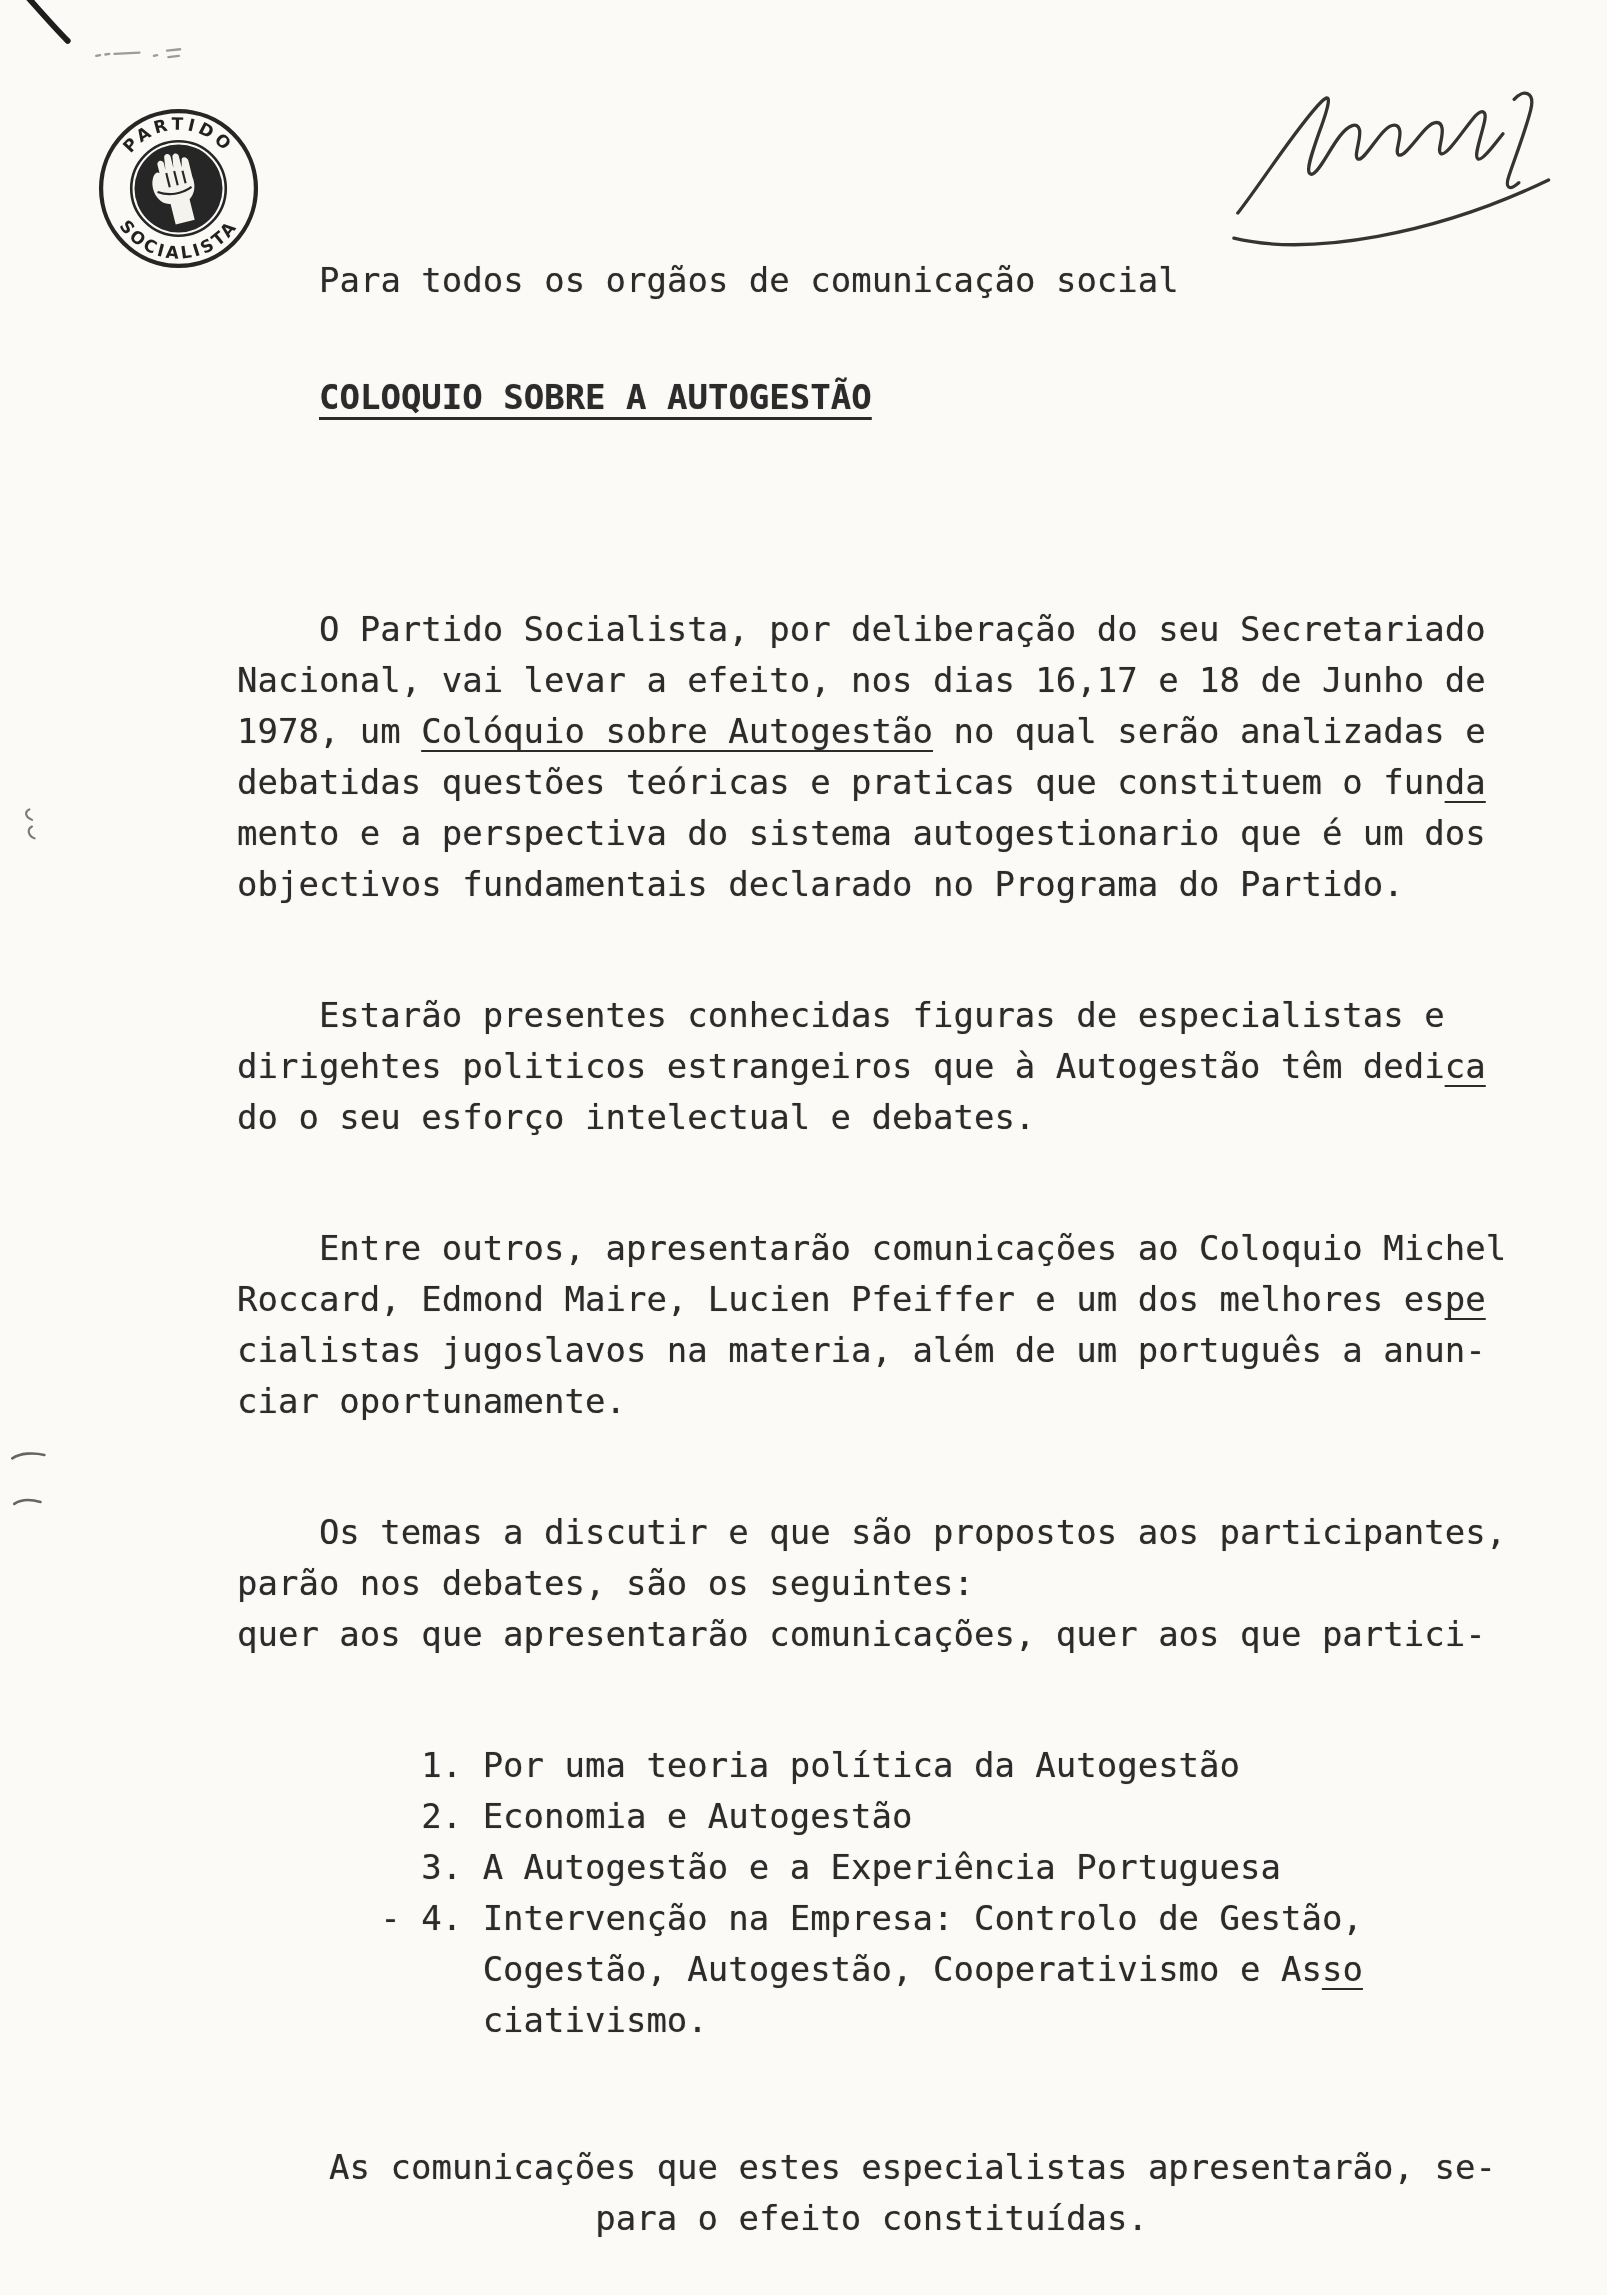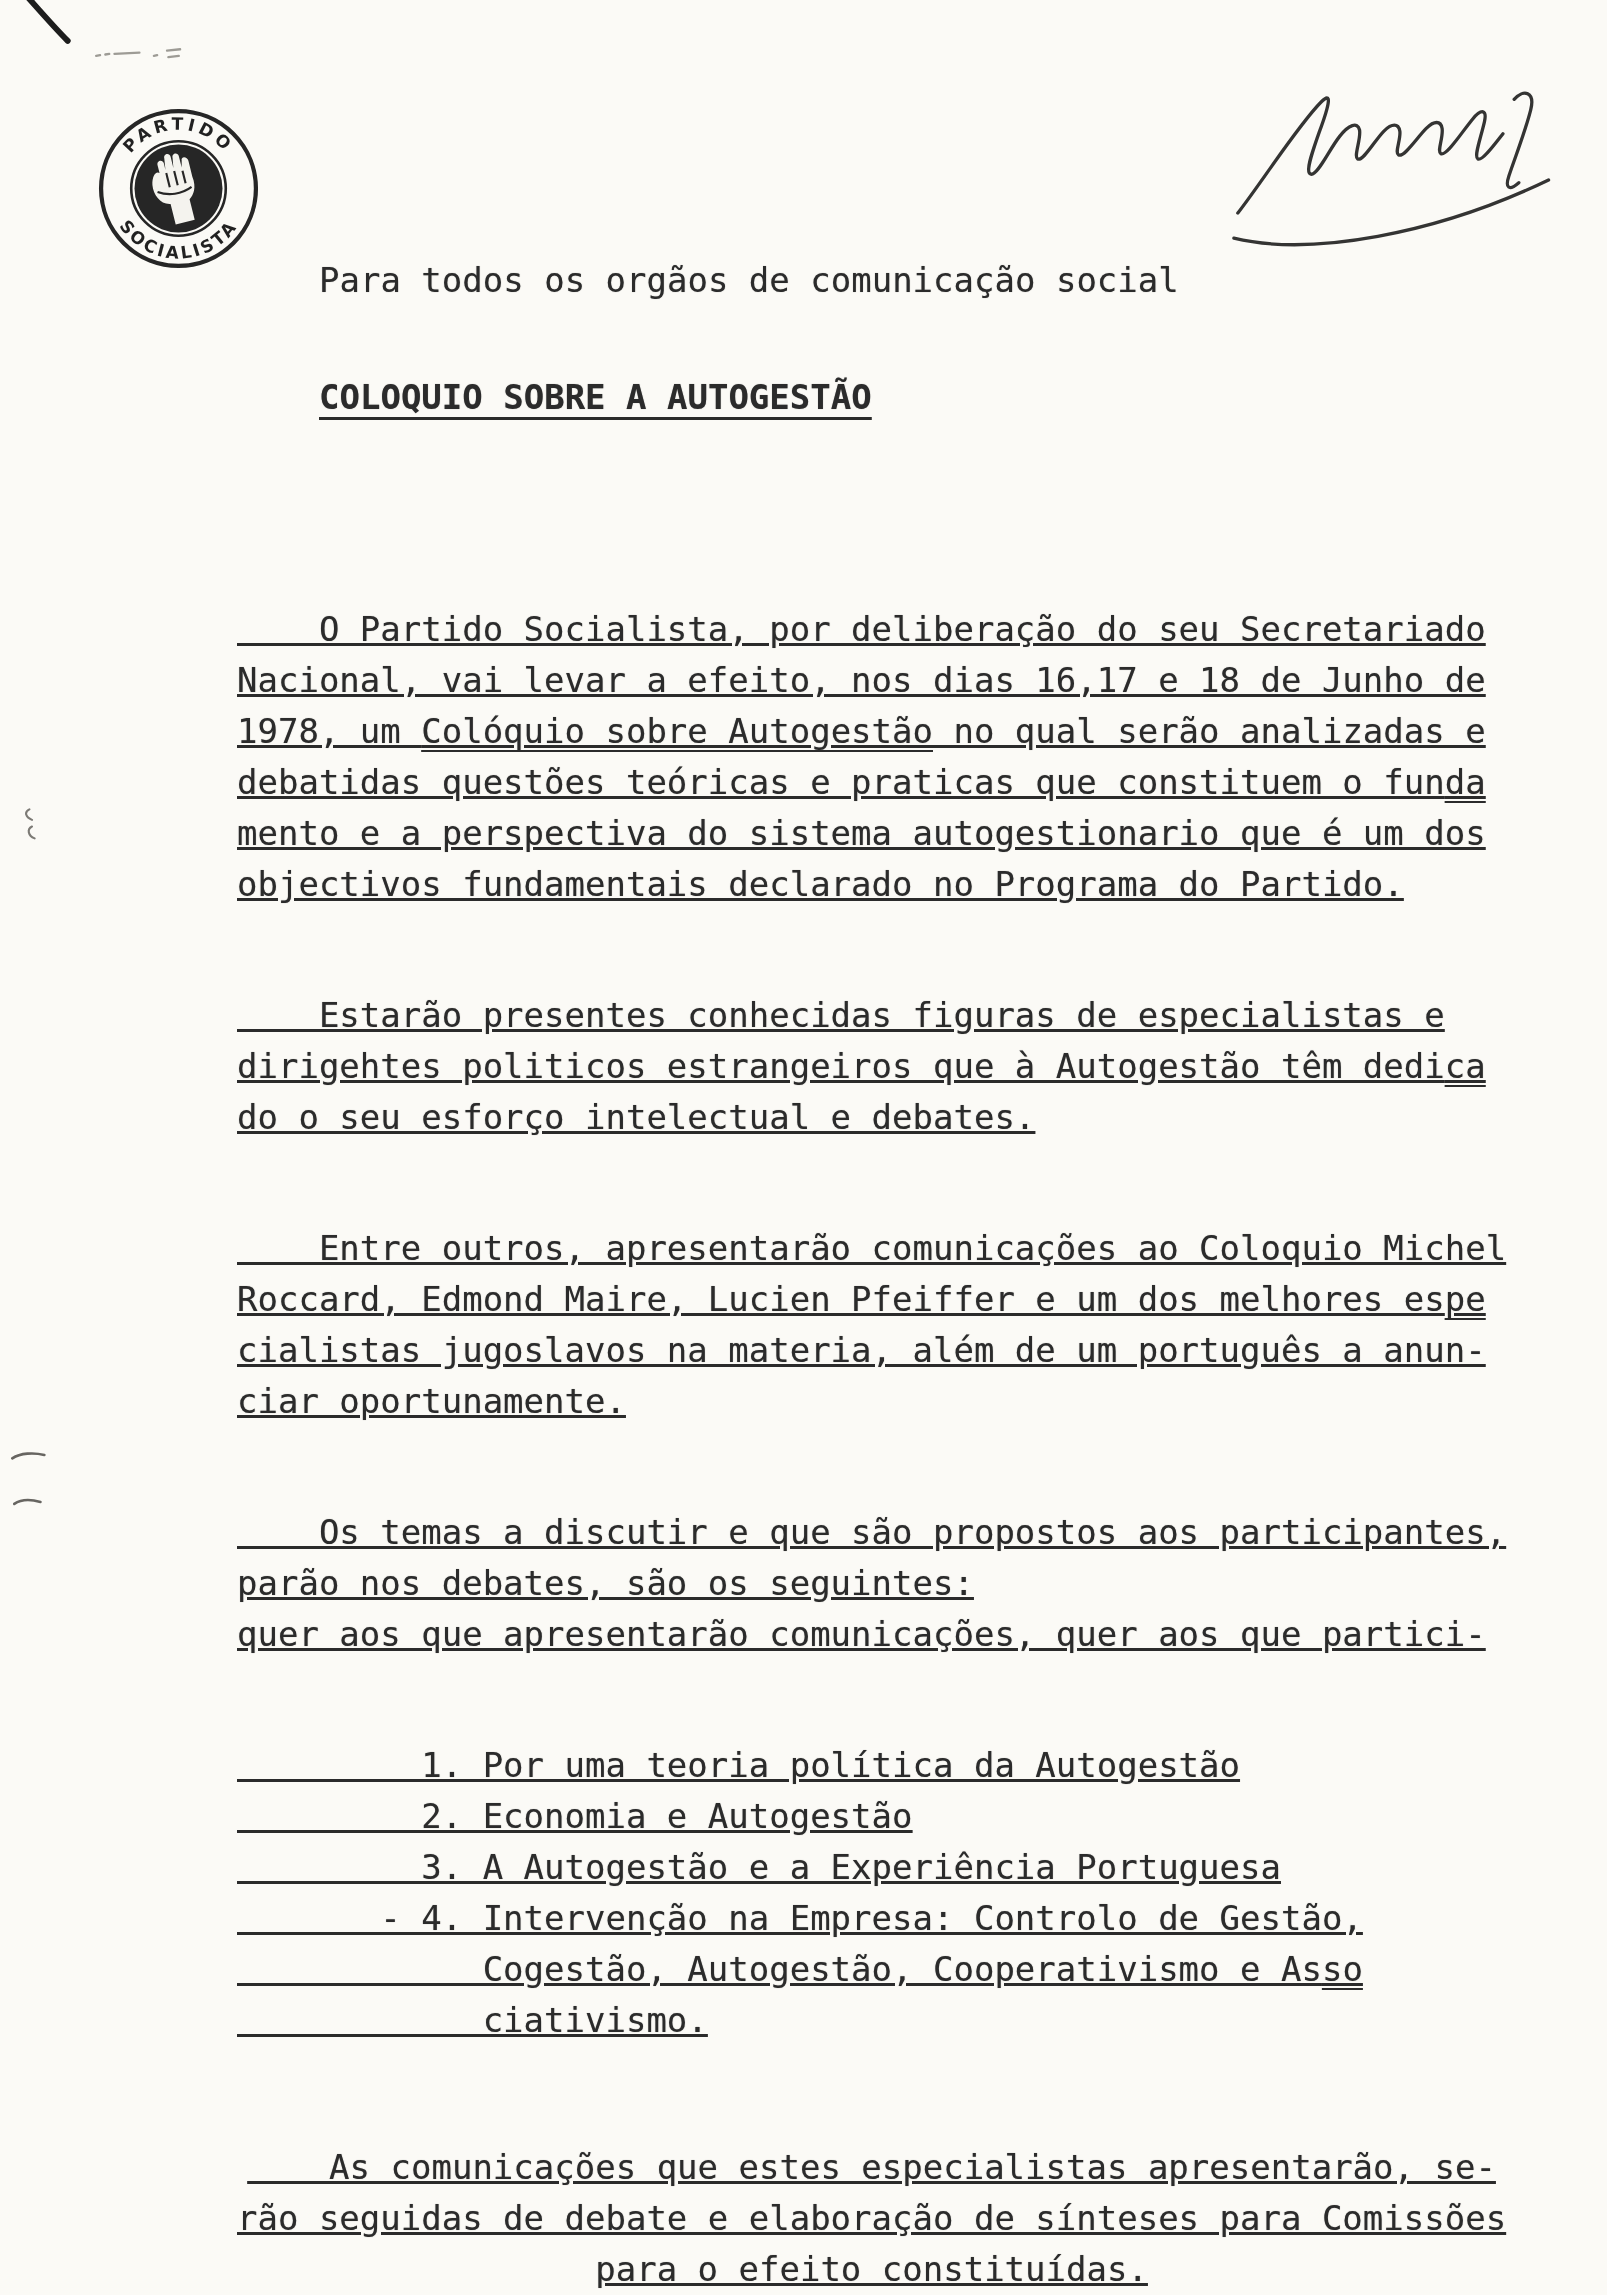--- a/index.html
+++ b/index.html
@@ -21,21 +21,21 @@
   .doc-title{
     position:absolute;left:319px;top:377px;
     text-decoration:underline;
     text-underline-offset:8px;
     text-decoration-thickness:2.6px;
     font-weight:bold;
   }
   .body-block{position:absolute;left:237px;top:524px;}
   .para{margin:0;}
   .para.gap{margin-top:16px;text-align:center;}
-  .tline{white-space:pre;height:51px;line-height:51px;text-decoration:underline;}
+  .tline{white-space:pre;height:51px;line-height:51px;}
   .u{
     text-decoration:underline;
     text-underline-offset:7.3px;
     text-decoration-thickness:2.3px;
   }
   .logo{position:absolute;left:97px;top:107px;width:163px;height:163px;}
   .signature{position:absolute;left:1218px;top:74px;width:357px;height:212px;}
   .pen-mark{position:absolute;}
   svg{display:block;}
 </style>
@@ -105,21 +105,21 @@
   <div class="tw header-line">Para todos os orgãos de comunicação social</div>
 
   <div class="tw doc-title">COLOQUIO SOBRE A AUTOGESTÃO</div>
 
   <div class="tw body-block">
     <div class="para"><div class="tline"><span>    O Partido Socialista, por deliberação do seu Secretariado</span></div><div class="tline"><span>Nacional, vai levar a efeito, nos dias 16,17 e 18 de Junho de</span></div><div class="tline"><span>1978, um </span><span class="u">Colóquio sobre Autogestão</span><span> no qual serão analizadas e</span></div><div class="tline"><span>debatidas questões teóricas e praticas que constituem o fun</span><span class="u">da</span></div><div class="tline"><span>mento e a perspectiva do sistema autogestionario que é um dos</span></div><div class="tline"><span>objectivos fundamentais declarado no Programa do Partido.</span></div></div>
     <div class="para"><div class="tline"><span>    Estarão presentes conhecidas figuras de especialistas e</span></div><div class="tline"><span>dirigehtes politicos estrangeiros que à Autogestão têm dedi</span><span class="u">ca</span></div><div class="tline"><span>do o seu esforço intelectual e debates.</span></div></div>
     <div class="para"><div class="tline"><span>    Entre outros, apresentarão comunicações ao Coloquio Michel</span></div><div class="tline"><span>Roccard, Edmond Maire, Lucien Pfeiffer e um dos melhores es</span><span class="u">pe</span></div><div class="tline"><span>cialistas jugoslavos na materia, além de um português a anun-</span></div><div class="tline"><span>ciar oportunamente.</span></div></div>
     <div class="para"><div class="tline"><span>    Os temas a discutir e que são propostos aos participantes,</span></div><div class="tline"><span>parão nos debates, são os seguintes:</span></div><div class="tline"><span>quer aos que apresentarão comunicações, quer aos que partici-</span></div></div>
     <div class="para"><div class="tline"><span>         1. Por uma teoria política da Autogestão</span></div><div class="tline"><span>         2. Economia e Autogestão</span></div><div class="tline"><span>         3. A Autogestão e a Experiência Portuguesa</span></div><div class="tline"><span>       - 4. Intervenção na Empresa: Controlo de Gestão,</span></div><div class="tline"><span>            Cogestão, Autogestão, Cooperativismo e As</span><span class="u">so</span></div><div class="tline"><span>            ciativismo.</span></div></div>
-    <div class="para gap"><div class="tline"><span>    As comunicações que estes especialistas apresentarão, se-</span></div><div class="tline"><span>rão seguidas de debate e elaboração de sínteses para Comissões</span></div><div class="tline"><span>para o efeito constituídas.</span></div></div>
+    <div class="para gap"><div class="tline"><span>    As comunicações que estes especialistas apresentarão, se-</span></div><div class="tline"><span>para o efeito constituídas.</span></div></div>
     
   </div>
 
   <div class="pen-mark" style="left:12px;top:808px;width:40px;height:37px;">
     <svg width="40" height="37" viewBox="0 0 60 56">
       <g stroke="#5d5b56" stroke-width="3.2" fill="none" stroke-linecap="round" opacity="0.8">
         <path d="M30,18 C20,14 18,6 26,2"></path>
         <path d="M34,46 C24,42 22,32 30,28"></path>
       </g>
     </svg>

